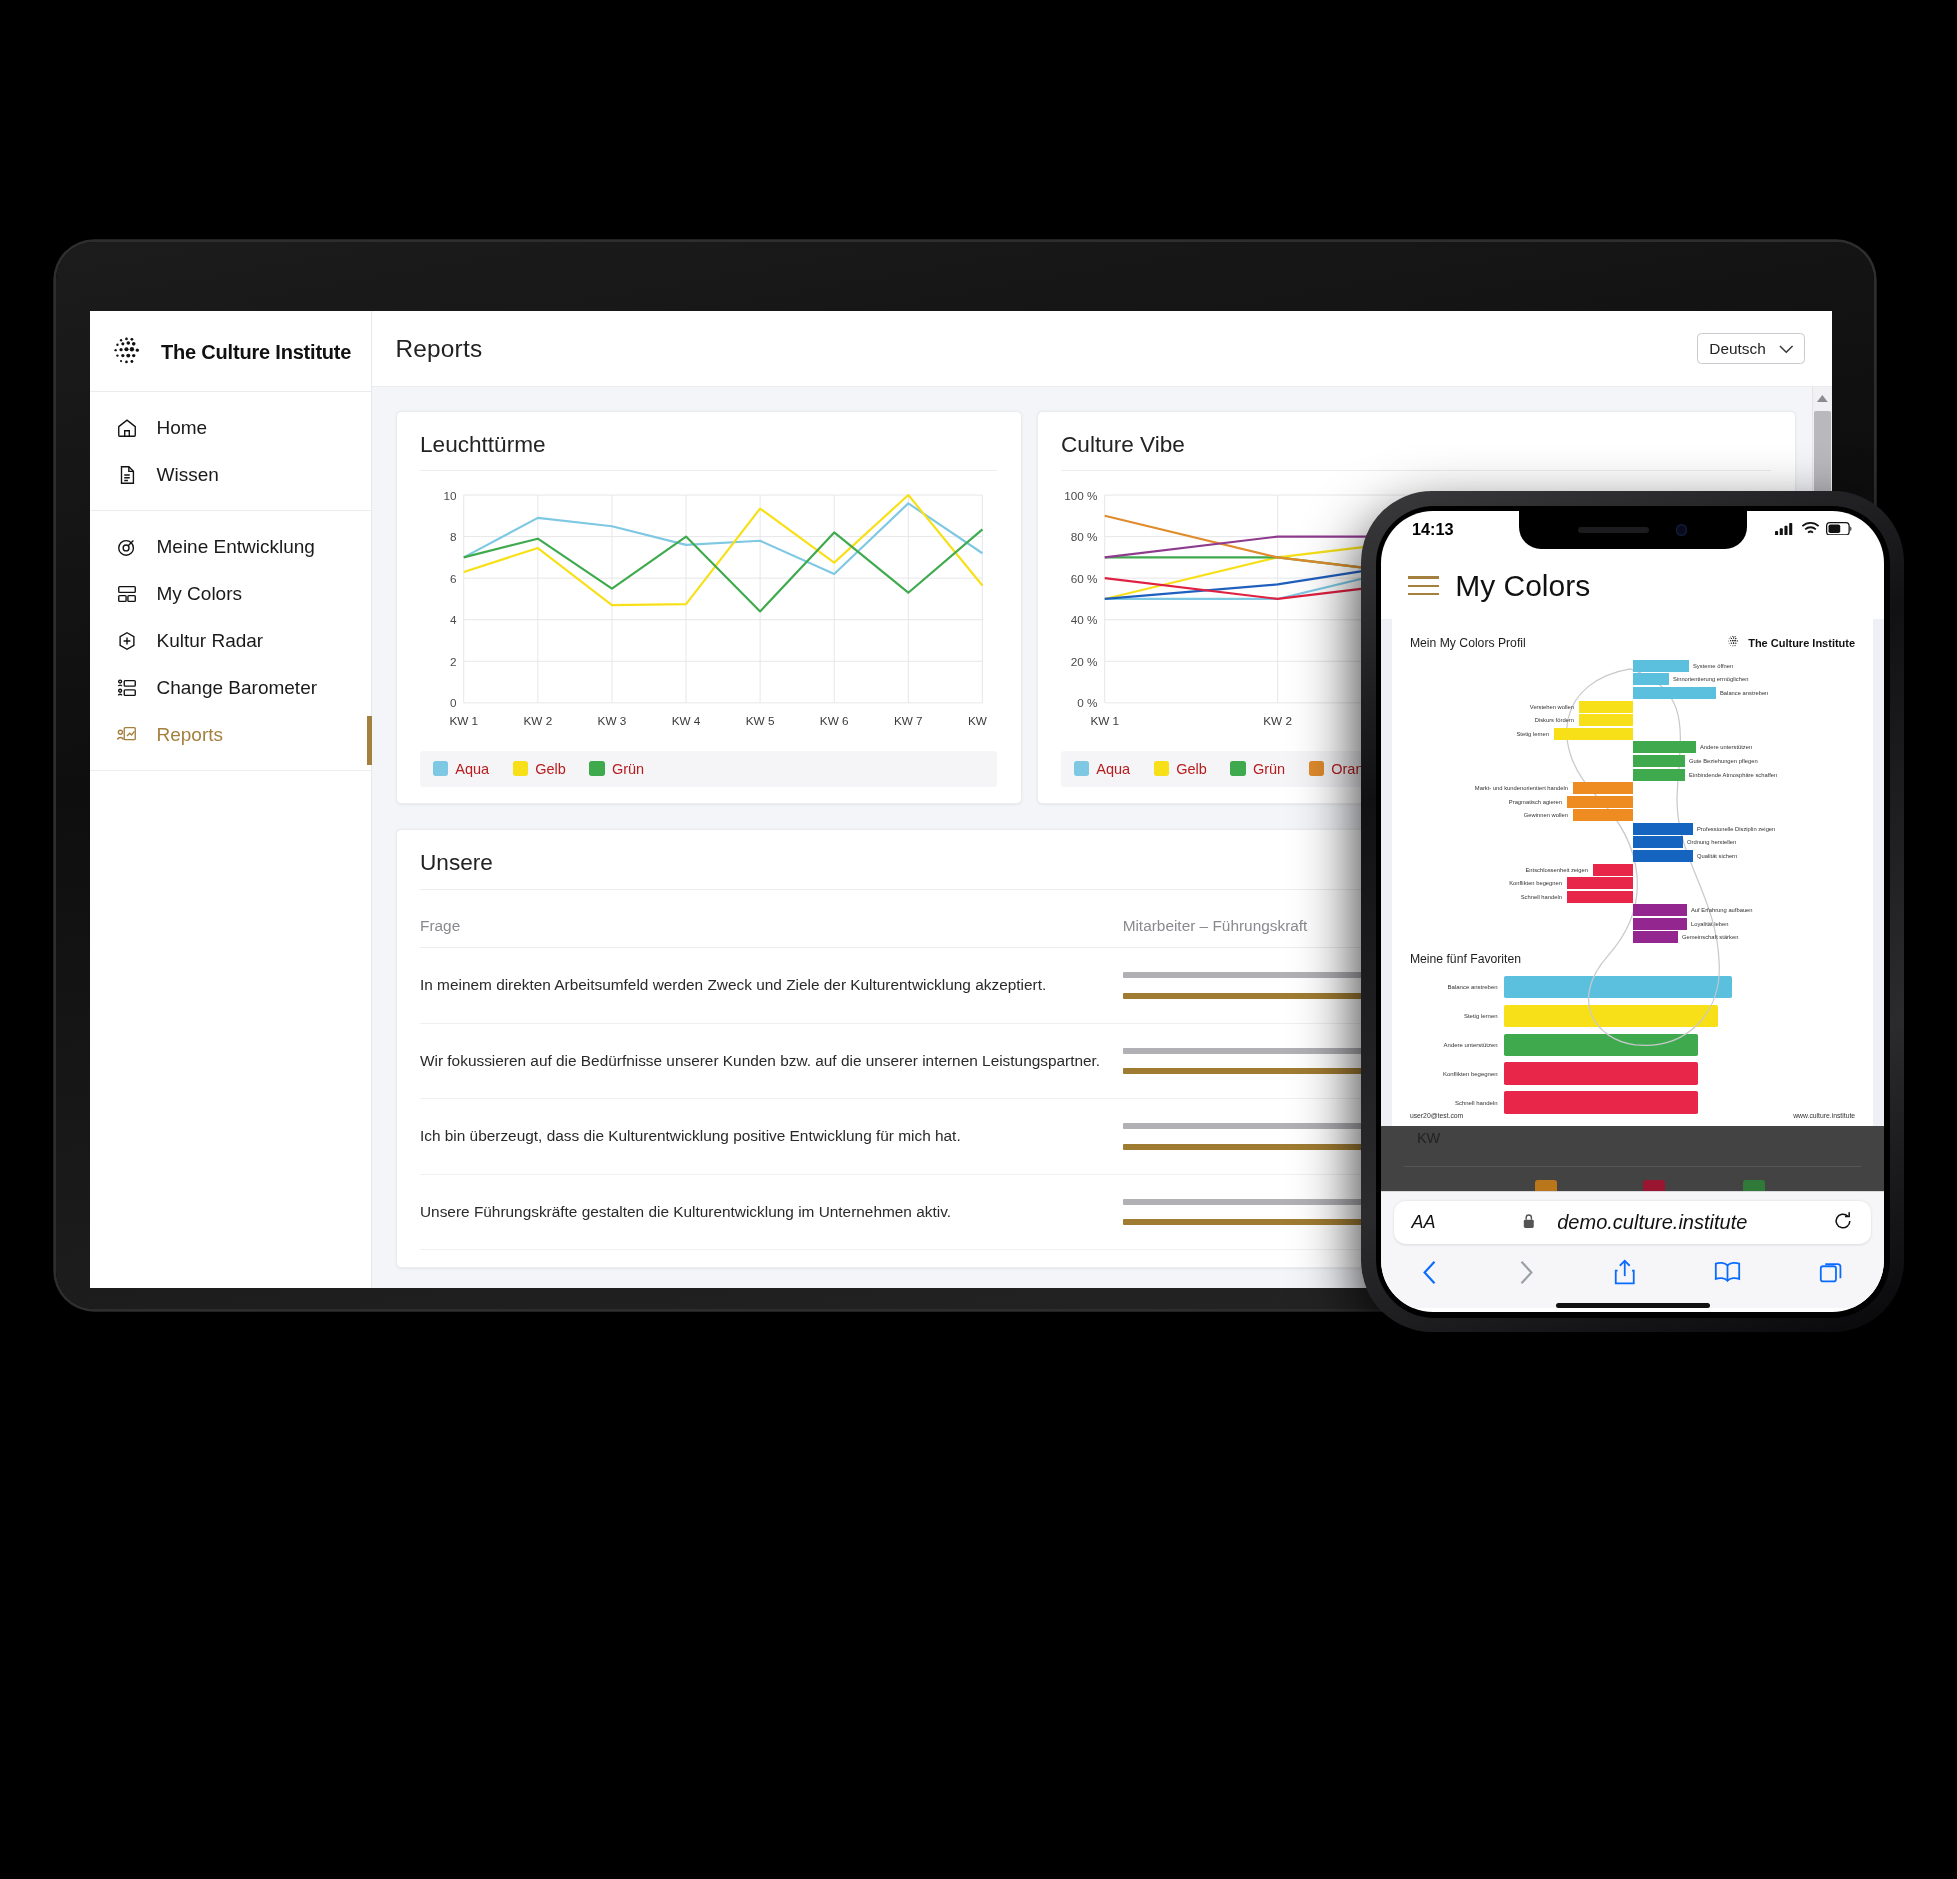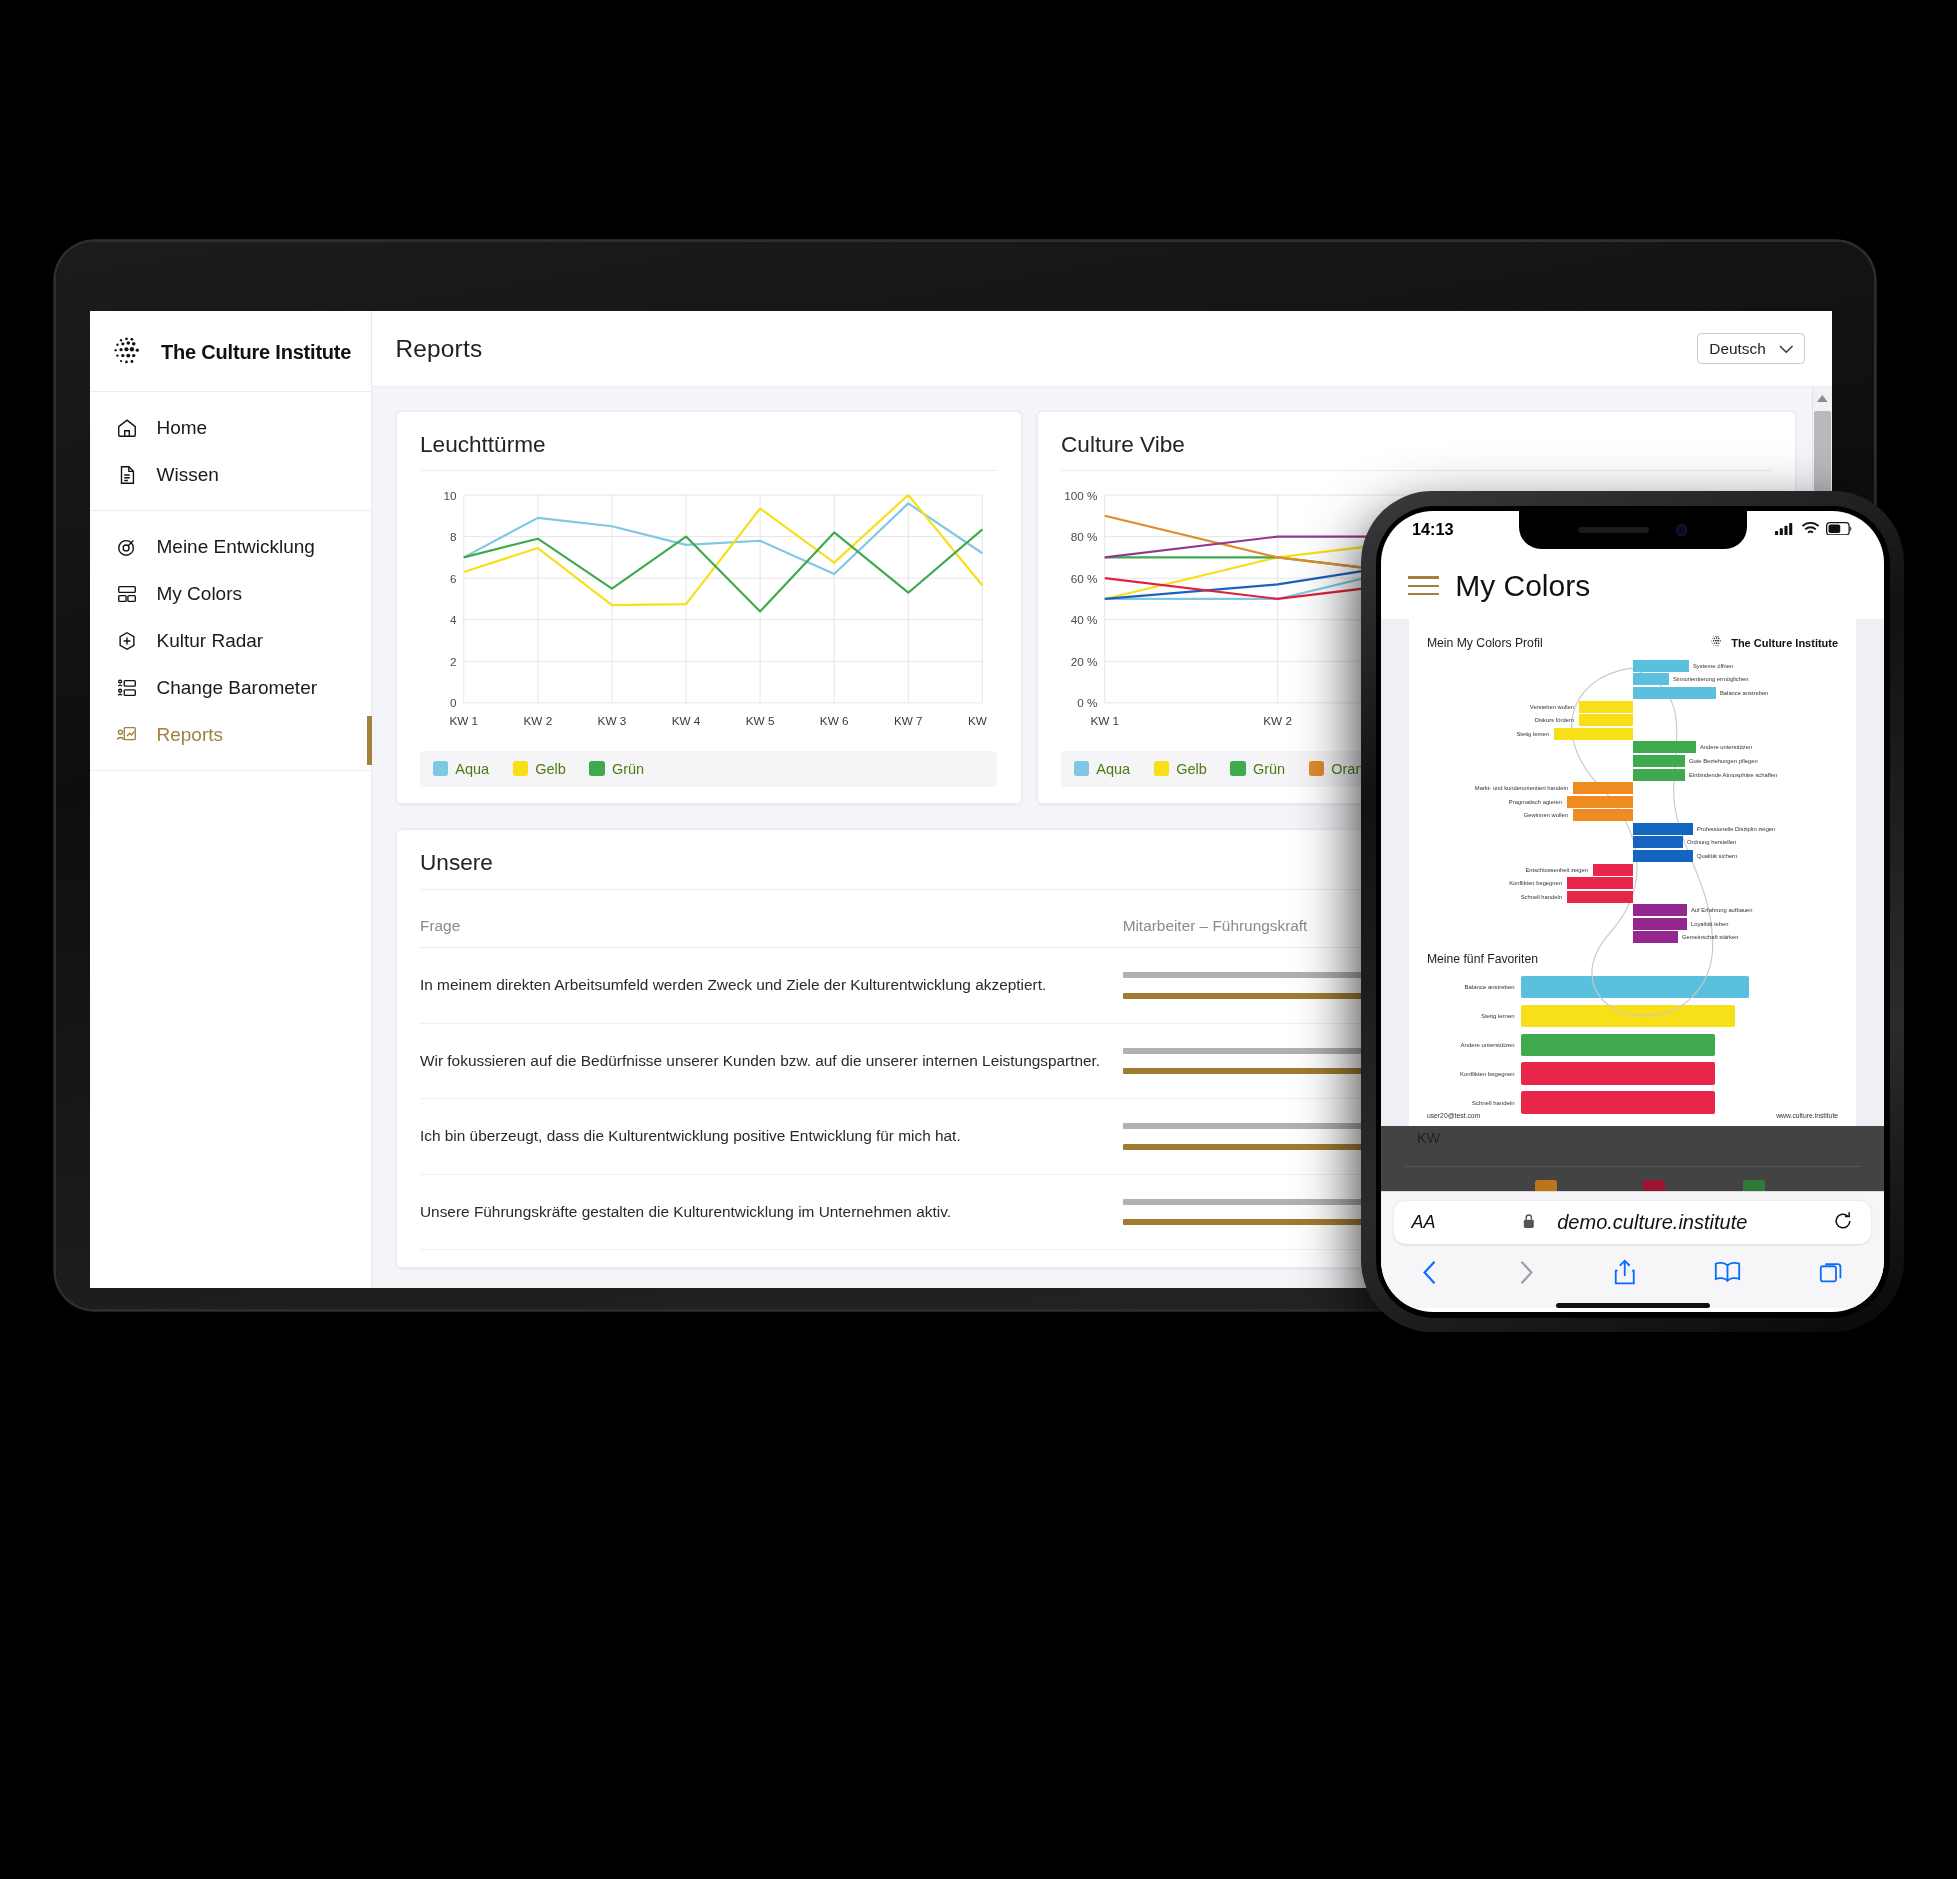--- a/index.html
+++ b/index.html
@@ -118,21 +118,21 @@
     box-shadow: 0 0.9px 2.7px rgba(0,0,0,.06);
     padding: 20px 23.5px 16.3px 23.5px;
     flex: 1; min-width: 0;
   }
   .card-title { font-size: 22.6px; color: #232323; font-weight: 400; margin-bottom: 12.7px;}
   .card-sep { height: 0.9px; background: #ededf1; margin-bottom: 14.5px;}
   .legend {
     background: #f5f5f8; border-radius: 3.6px; display: flex; gap: 23.5px;
     padding: 10px 12.7px; margin-top: 9px; align-items:center;
   }
-  .legend-item { display: flex; align-items: center; gap: 7.2px; font-size: 14.5px; color: #4d7c0f;}
+  .legend-item { display: flex; align-items: center; gap: 7.2px; font-size: 14.5px; color: #b91c1c;}
   .legend-sw { width: 15.4px; height: 15.4px; border-radius: 2.7px;}
 
   
   .change-card { margin-top: 25px; }
   .tbl { width: 100%; border-collapse: collapse; }
   .tbl th {
     text-align: left; font-weight: 400; font-size: 15.4px; color: #8a8a90;
     padding: 12.7px 0 12.7px 0; border-bottom: 0.9px solid #ececf0;
   }
   .tbl td { padding: 14.5px 0; border-bottom: 0.9px solid #f0f0f3; vertical-align: middle;}
@@ -174,21 +174,21 @@
     height: 38px; display: flex; align-items: center; justify-content: space-between;
     padding: 0 31px; font-size: 16.3px; font-weight: 700; color: #000; position: relative; z-index: 6;
   }
   .status-right { display: flex; align-items: center; gap: 6.3px;}
   .phone-header {
     display: flex; align-items: center; gap: 16.3px; padding: 20px 27px 16.3px 27px;
   }
   .hamburger { display: flex; flex-direction: column; gap: 5.4px; cursor: pointer;}
   .hamburger span { width: 31px; height: 2.7px; background: #a4803f; display:block;}
   .phone-title { font-size: 30px; color: #111; }
-  .phone-body { background: #eef0f5; padding: 0 28px; height: 507px; overflow:hidden;}
+  .phone-body { background: #eef0f5; padding: 0 11px; height: 507px; overflow:hidden;}
   .doc-card { background: #fff; padding: 14.5px 18px 9px 18px; height: 100%; position:relative;}
   .doc-head { display: flex; align-items: center; justify-content: space-between; }
   .doc-head-title { font-size: 12.2px; color: #1e1e1e; }
   .doc-brand { display: flex; align-items: center; gap: 5.4px; }
   .doc-brand-name { font-size: 11px; font-weight: 700; color: #111; }
 
   
   .butterfly { position: relative; height: 289px; margin-top: 7.2px;}
   .bf-row { position: absolute; display: flex; align-items: center; height: 12.7px;}
   .bf-row.right { left: 50%; }

